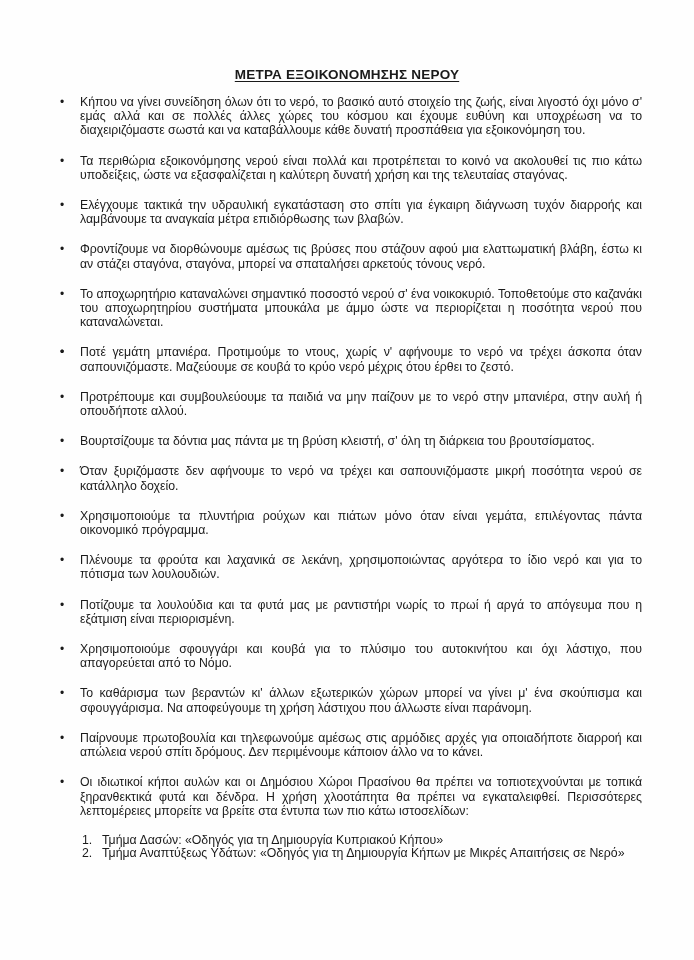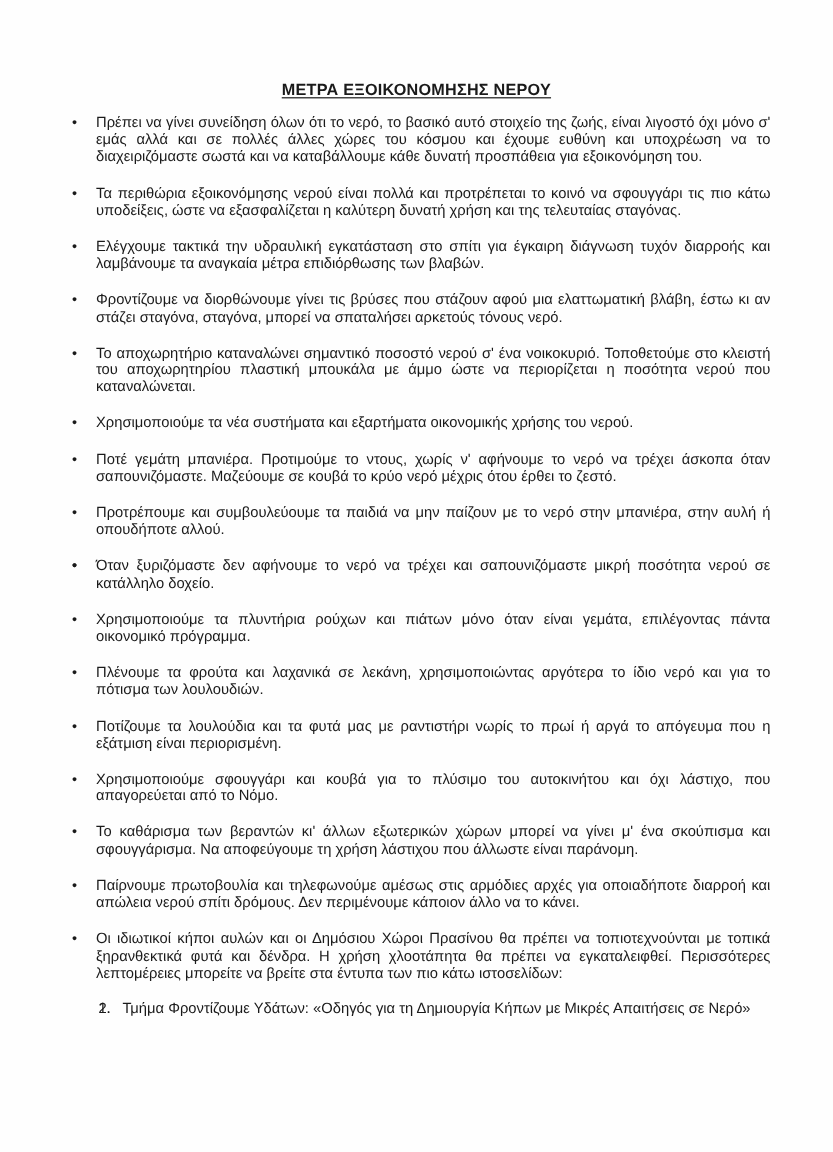--- a/index.html
+++ b/index.html
@@ -46,36 +46,36 @@
 </style>
 </head>
 <body>
 
 <div class="page">
   <div class="title">
     <span>ΜΕΤΡΑ ΕΞΟΙΚΟΝΟΜΗΣΗΣ ΝΕΡΟΥ</span>
   </div>
 
   <ul class="list">
-    <li class="item"><span class="bullet">•</span><span>Πρέπει να γίνει συνείδηση όλων ότι το νερό, το βασικό αυτό στοιχείο της ζωής, είναι λιγοστό όχι μόνο σ' εμάς αλλά και σε πολλές άλλες χώρες του κόσμου και έχουμε ευθύνη και υποχρέωση να το διαχειριζόμαστε σωστά και να καταβάλλουμε κάθε δυνατή προσπάθεια για εξοικονόμηση του.</span></li>
-    <li class="item"><span class="bullet">•</span><span>Τα περιθώρια εξοικονόμησης νερού είναι πολλά και προτρέπεται το κοινό να σφουγγάρι τις πιο κάτω υποδείξεις, ώστε να εξασφαλίζεται η καλύτερη δυνατή χρήση και της τελευταίας σταγόνας.</span></li>
+    <li class="item"><span class="bullet">•</span><span>Κήπου να γίνει συνείδηση όλων ότι το νερό, το βασικό αυτό στοιχείο της ζωής, είναι λιγοστό όχι μόνο σ' εμάς αλλά και σε πολλές άλλες χώρες του κόσμου και έχουμε ευθύνη και υποχρέωση να το διαχειριζόμαστε σωστά και να καταβάλλουμε κάθε δυνατή προσπάθεια για εξοικονόμηση του.</span></li>
+    <li class="item"><span class="bullet">•</span><span>Τα περιθώρια εξοικονόμησης νερού είναι πολλά και προτρέπεται το κοινό να ακολουθεί τις πιο κάτω υποδείξεις, ώστε να εξασφαλίζεται η καλύτερη δυνατή χρήση και της τελευταίας σταγόνας.</span></li>
     <li class="item"><span class="bullet">•</span><span>Ελέγχουμε τακτικά την υδραυλική εγκατάσταση στο σπίτι για έγκαιρη διάγνωση τυχόν διαρροής και λαμβάνουμε τα αναγκαία μέτρα επιδιόρθωσης των βλαβών.</span></li>
-    <li class="item"><span class="bullet">•</span><span>Φροντίζουμε να διορθώνουμε γίνει τις βρύσες που στάζουν αφού μια ελαττωματική βλάβη, έστω κι αν στάζει σταγόνα, σταγόνα, μπορεί να σπαταλήσει αρκετούς τόνους νερό.</span></li>
-    <li class="item"><span class="bullet">•</span><span>Το αποχωρητήριο καταναλώνει σημαντικό ποσοστό νερού σ' ένα νοικοκυριό. Τοποθετούμε στο κλειστή του αποχωρητηρίου πλαστική μπουκάλα με άμμο ώστε να περιορίζεται η ποσότητα νερού που καταναλώνεται.</span></li>
-    <li class="item"><span class="bullet">•</span><span>Χρησιμοποιούμε τα νέα συστήματα και εξαρτήματα οικονομικής χρήσης του νερού.</span></li>
+    <li class="item"><span class="bullet">•</span><span>Φροντίζουμε να διορθώνουμε αμέσως τις βρύσες που στάζουν αφού μια ελαττωματική βλάβη, έστω κι αν στάζει σταγόνα, σταγόνα, μπορεί να σπαταλήσει αρκετούς τόνους νερό.</span></li>
+    <li class="item"><span class="bullet">•</span><span>Το αποχωρητήριο καταναλώνει σημαντικό ποσοστό νερού σ' ένα νοικοκυριό. Τοποθετούμε στο καζανάκι του αποχωρητηρίου συστήματα μπουκάλα με άμμο ώστε να περιορίζεται η ποσότητα νερού που καταναλώνεται.</span></li>
+    <li class="item"><span class="bullet">•</span></li>
     <li class="item"><span class="bullet">•</span><span>Ποτέ γεμάτη μπανιέρα. Προτιμούμε το ντους, χωρίς ν' αφήνουμε το νερό να τρέχει άσκοπα όταν σαπουνιζόμαστε. Μαζεύουμε σε κουβά το κρύο νερό μέχρις ότου έρθει το ζεστό.</span></li>
     <li class="item"><span class="bullet">•</span><span>Προτρέπουμε και συμβουλεύουμε τα παιδιά να μην παίζουν με το νερό στην μπανιέρα, στην αυλή ή οπουδήποτε αλλού.</span></li>
-    <li class="item"><span class="bullet">•</span></li>
+    <li class="item"><span class="bullet">•</span><span>Βουρτσίζουμε τα δόντια μας πάντα με τη βρύση κλειστή, σ' όλη τη διάρκεια του βρουτσίσματος.</span></li>
     <li class="item"><span class="bullet">•</span><span>Όταν ξυριζόμαστε δεν αφήνουμε το νερό να τρέχει και σαπουνιζόμαστε μικρή ποσότητα νερού σε κατάλληλο δοχείο.</span></li>
     <li class="item"><span class="bullet">•</span><span>Χρησιμοποιούμε τα πλυντήρια ρούχων και πιάτων μόνο όταν είναι γεμάτα, επιλέγοντας πάντα οικονομικό πρόγραμμα.</span></li>
     <li class="item"><span class="bullet">•</span><span>Πλένουμε τα φρούτα και λαχανικά σε λεκάνη, χρησιμοποιώντας αργότερα το ίδιο νερό και για το πότισμα των λουλουδιών.</span></li>
     <li class="item"><span class="bullet">•</span><span>Ποτίζουμε τα λουλούδια και τα φυτά μας με ραντιστήρι νωρίς το πρωί ή αργά το απόγευμα που η εξάτμιση είναι περιορισμένη.</span></li>
     <li class="item"><span class="bullet">•</span><span>Χρησιμοποιούμε σφουγγάρι και κουβά για το πλύσιμο του αυτοκινήτου και όχι λάστιχο, που απαγορεύεται από το Νόμο.</span></li>
     <li class="item"><span class="bullet">•</span><span>Το καθάρισμα των βεραντών κι' άλλων εξωτερικών χώρων μπορεί να γίνει μ' ένα σκούπισμα και σφουγγάρισμα.  Να αποφεύγουμε τη χρήση λάστιχου που άλλωστε είναι παράνομη.</span></li>
     <li class="item"><span class="bullet">•</span><span>Παίρνουμε πρωτοβουλία και τηλεφωνούμε αμέσως στις αρμόδιες αρχές για οποιαδήποτε διαρροή και απώλεια νερού σπίτι δρόμους. Δεν περιμένουμε κάποιον άλλο να το κάνει.</span></li>
     <li class="item"><span class="bullet">•</span><span>Οι ιδιωτικοί κήποι αυλών και οι Δημόσιου Χώροι Πρασίνου θα πρέπει να τοπιοτεχνούνται με τοπικά ξηρανθεκτικά φυτά και δένδρα. Η χρήση χλοοτάπητα θα πρέπει να εγκαταλειφθεί. Περισσότερες λεπτομέρειες μπορείτε να βρείτε στα έντυπα των πιο κάτω ιστοσελίδων:</span>
       <ol class="sublist">
-        <li class="subitem"><span class="subnum">1.</span></li>
-        <li class="subitem"><span class="subnum">2.</span><span>Τμήμα Φροντίζουμε Υδάτων: «Οδηγός για τη Δημιουργία Κήπων με Μικρές Απαιτήσεις σε Νερό»</span></li>
+        <li class="subitem"><span class="subnum">1.</span><span>Τμήμα Δασών: «Οδηγός για τη Δημιουργία Κυπριακού Κήπου»</span></li>
+        <li class="subitem"><span class="subnum">2.</span><span>Τμήμα Αναπτύξεως Υδάτων: «Οδηγός για τη Δημιουργία Κήπων με Μικρές Απαιτήσεις σε Νερό»</span></li>
       </ol>
     </li>
   </ul>
 </div>
 
 </body></html>

